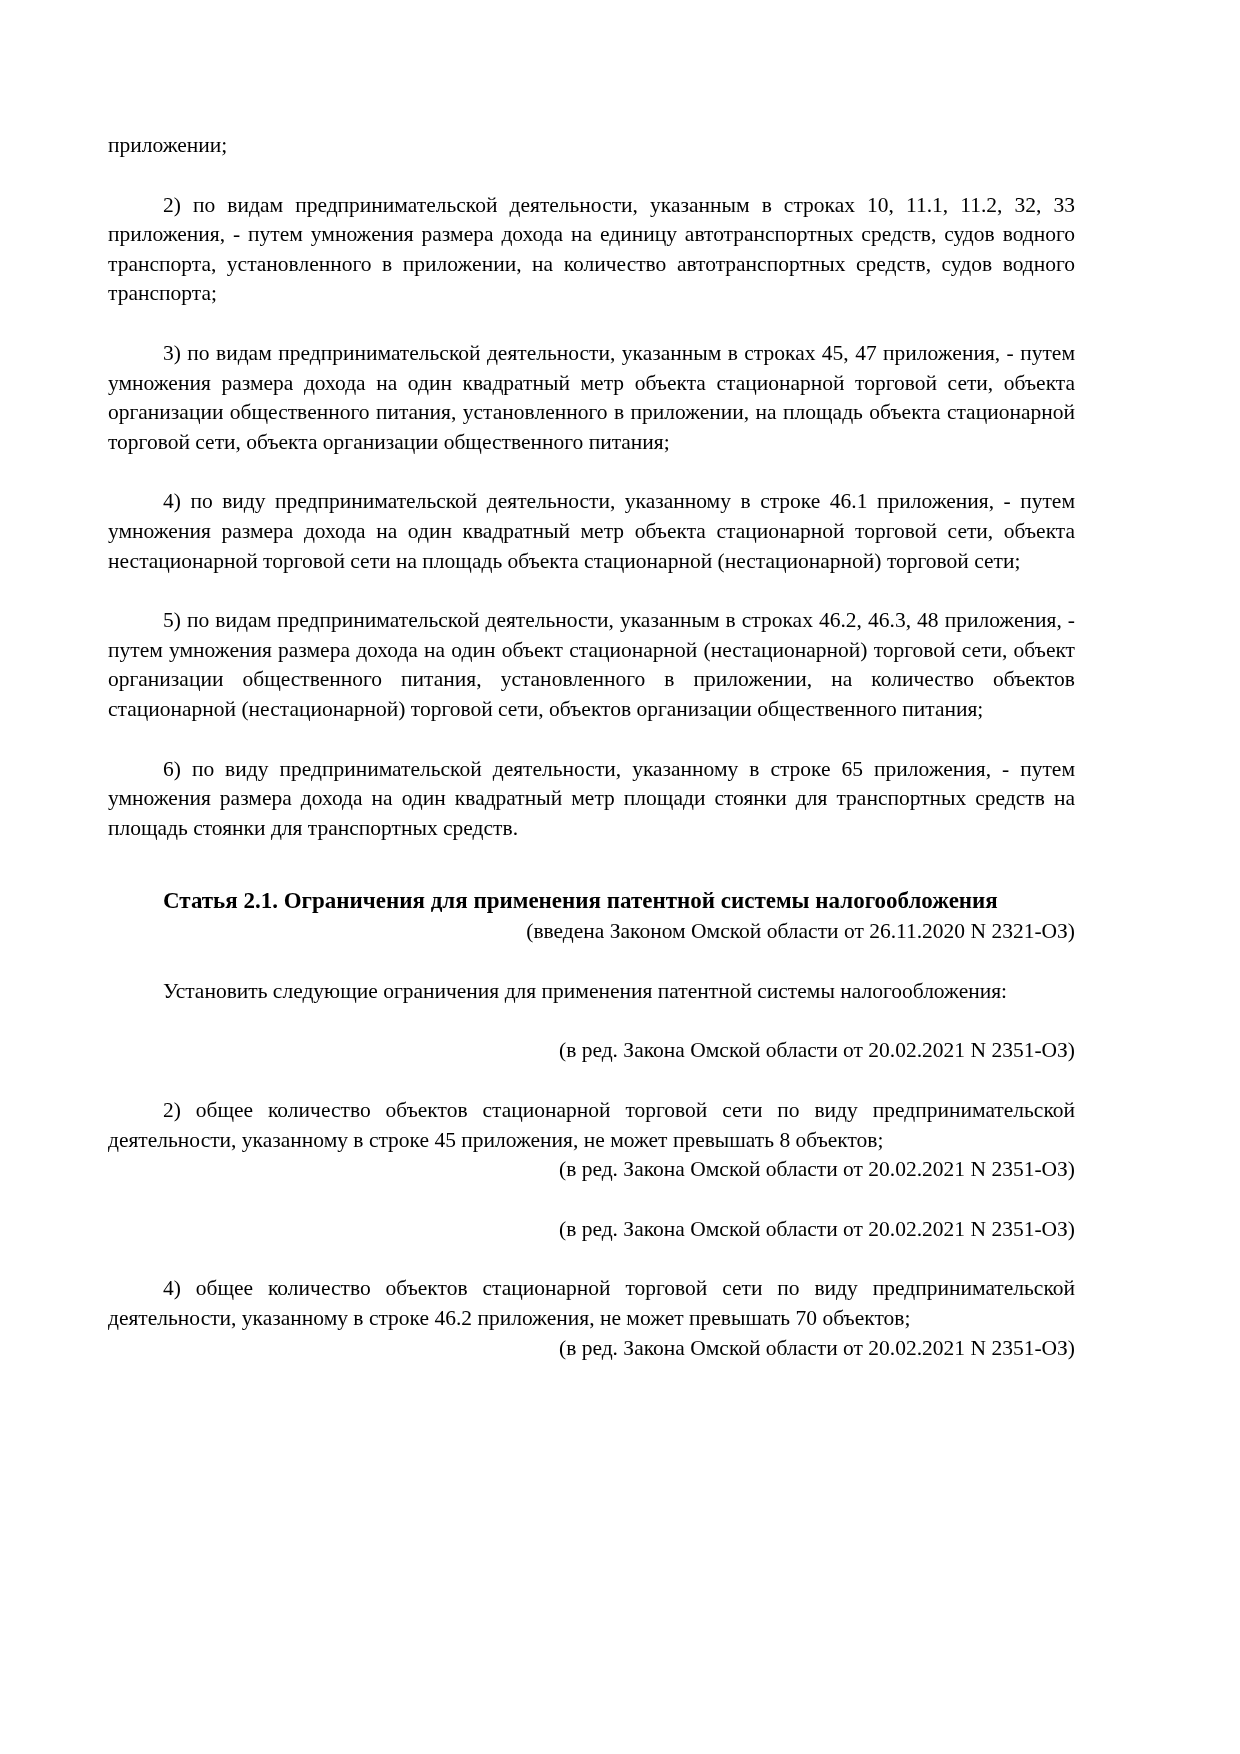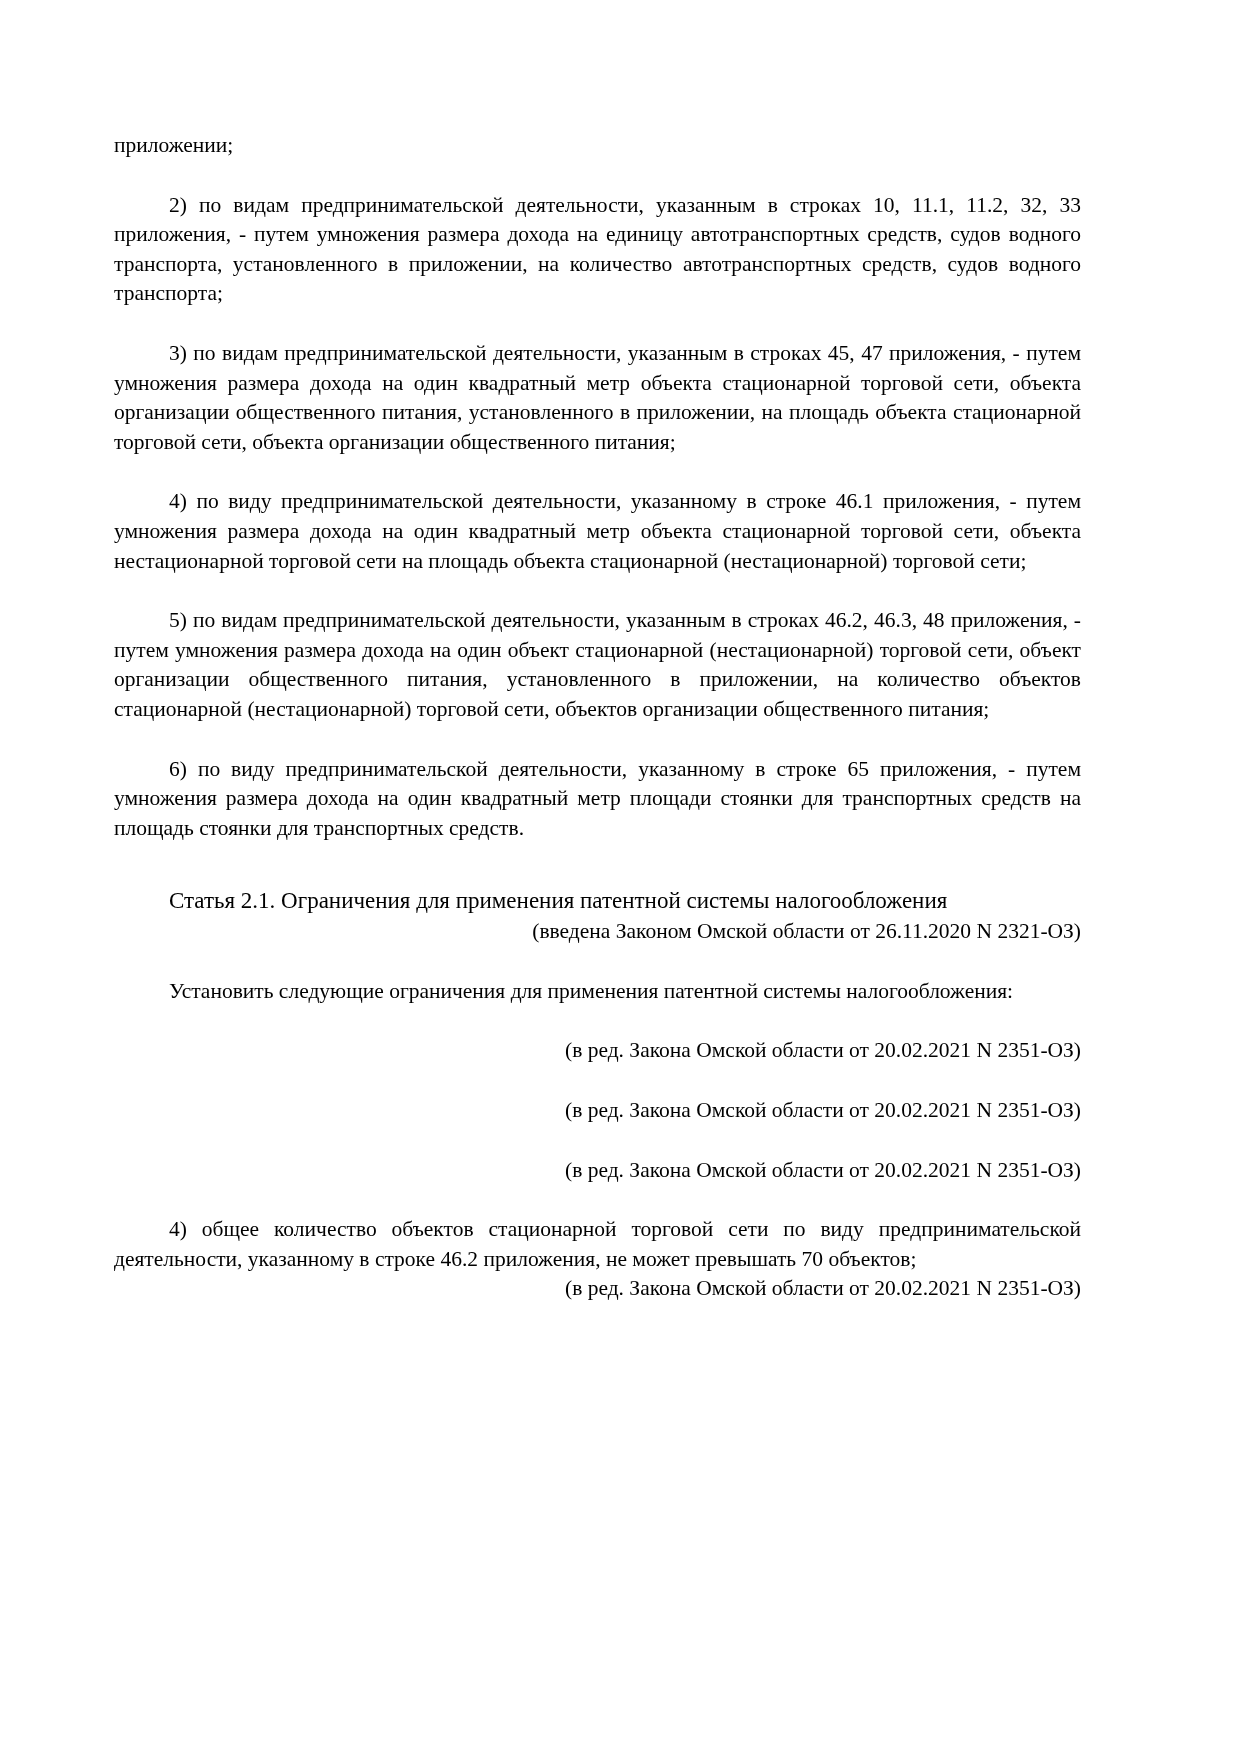--- a/index.html
+++ b/index.html
@@ -15,21 +15,21 @@
   .page {
     position: relative;
     width: 1240px;
     height: 1754px;
     background: #ffffff;
     box-sizing: border-box;
     overflow: hidden;
   }
   .content {
     position: absolute;
-    left: 114px;
+    left: 108px;
     top: 131px;
     width: 967px;
   }
   p {
     margin: 0;
     font-size: 21.5px;
     line-height: 29.6px;
     text-align: justify;
     text-justify: inter-word;
     hyphens: none;
@@ -39,21 +39,21 @@
     text-indent: 55px;
     margin-top: 0;
   }
   .noindent {
     text-indent: 0;
   }
   .flush {
     text-align: left;
   }
   .article-heading {
-    font-weight: normal;
+    font-weight: bold;
     font-size: 23px;
     line-height: 32px;
     text-indent: 55px;
     text-align: justify;
     margin: 0;
   }
   .note {
     text-indent: 55px;
     text-align: right;
     margin: 0;
@@ -107,20 +107,21 @@
     <div class="spacer-md"></div>
 
     <p class="para">Установить следующие ограничения для применения патентной системы налогообложения:</p>
 
     <div class="spacer-md"></div>
 
     <p class="amend">(в ред. Закона Омской области от 20.02.2021 N 2351-ОЗ)</p>
 
     <div class="spacer-md"></div>
 
+    <p class="para">2) общее количество объектов стационарной торговой сети по виду предпринимательской деятельности, указанному в строке 45 приложения, не может превышать 8 объектов;</p>
     <p class="amend">(в ред. Закона Омской области от 20.02.2021 N 2351-ОЗ)</p>
 
     <div class="spacer-md"></div>
 
     <p class="amend">(в ред. Закона Омской области от 20.02.2021 N 2351-ОЗ)</p>
 
     <div class="spacer-md"></div>
 
     <p class="para">4) общее количество объектов стационарной торговой сети по виду предпринимательской деятельности, указанному в строке 46.2 приложения, не может превышать 70 объектов;</p>
     <p class="amend">(в ред. Закона Омской области от 20.02.2021 N 2351-ОЗ)</p>

